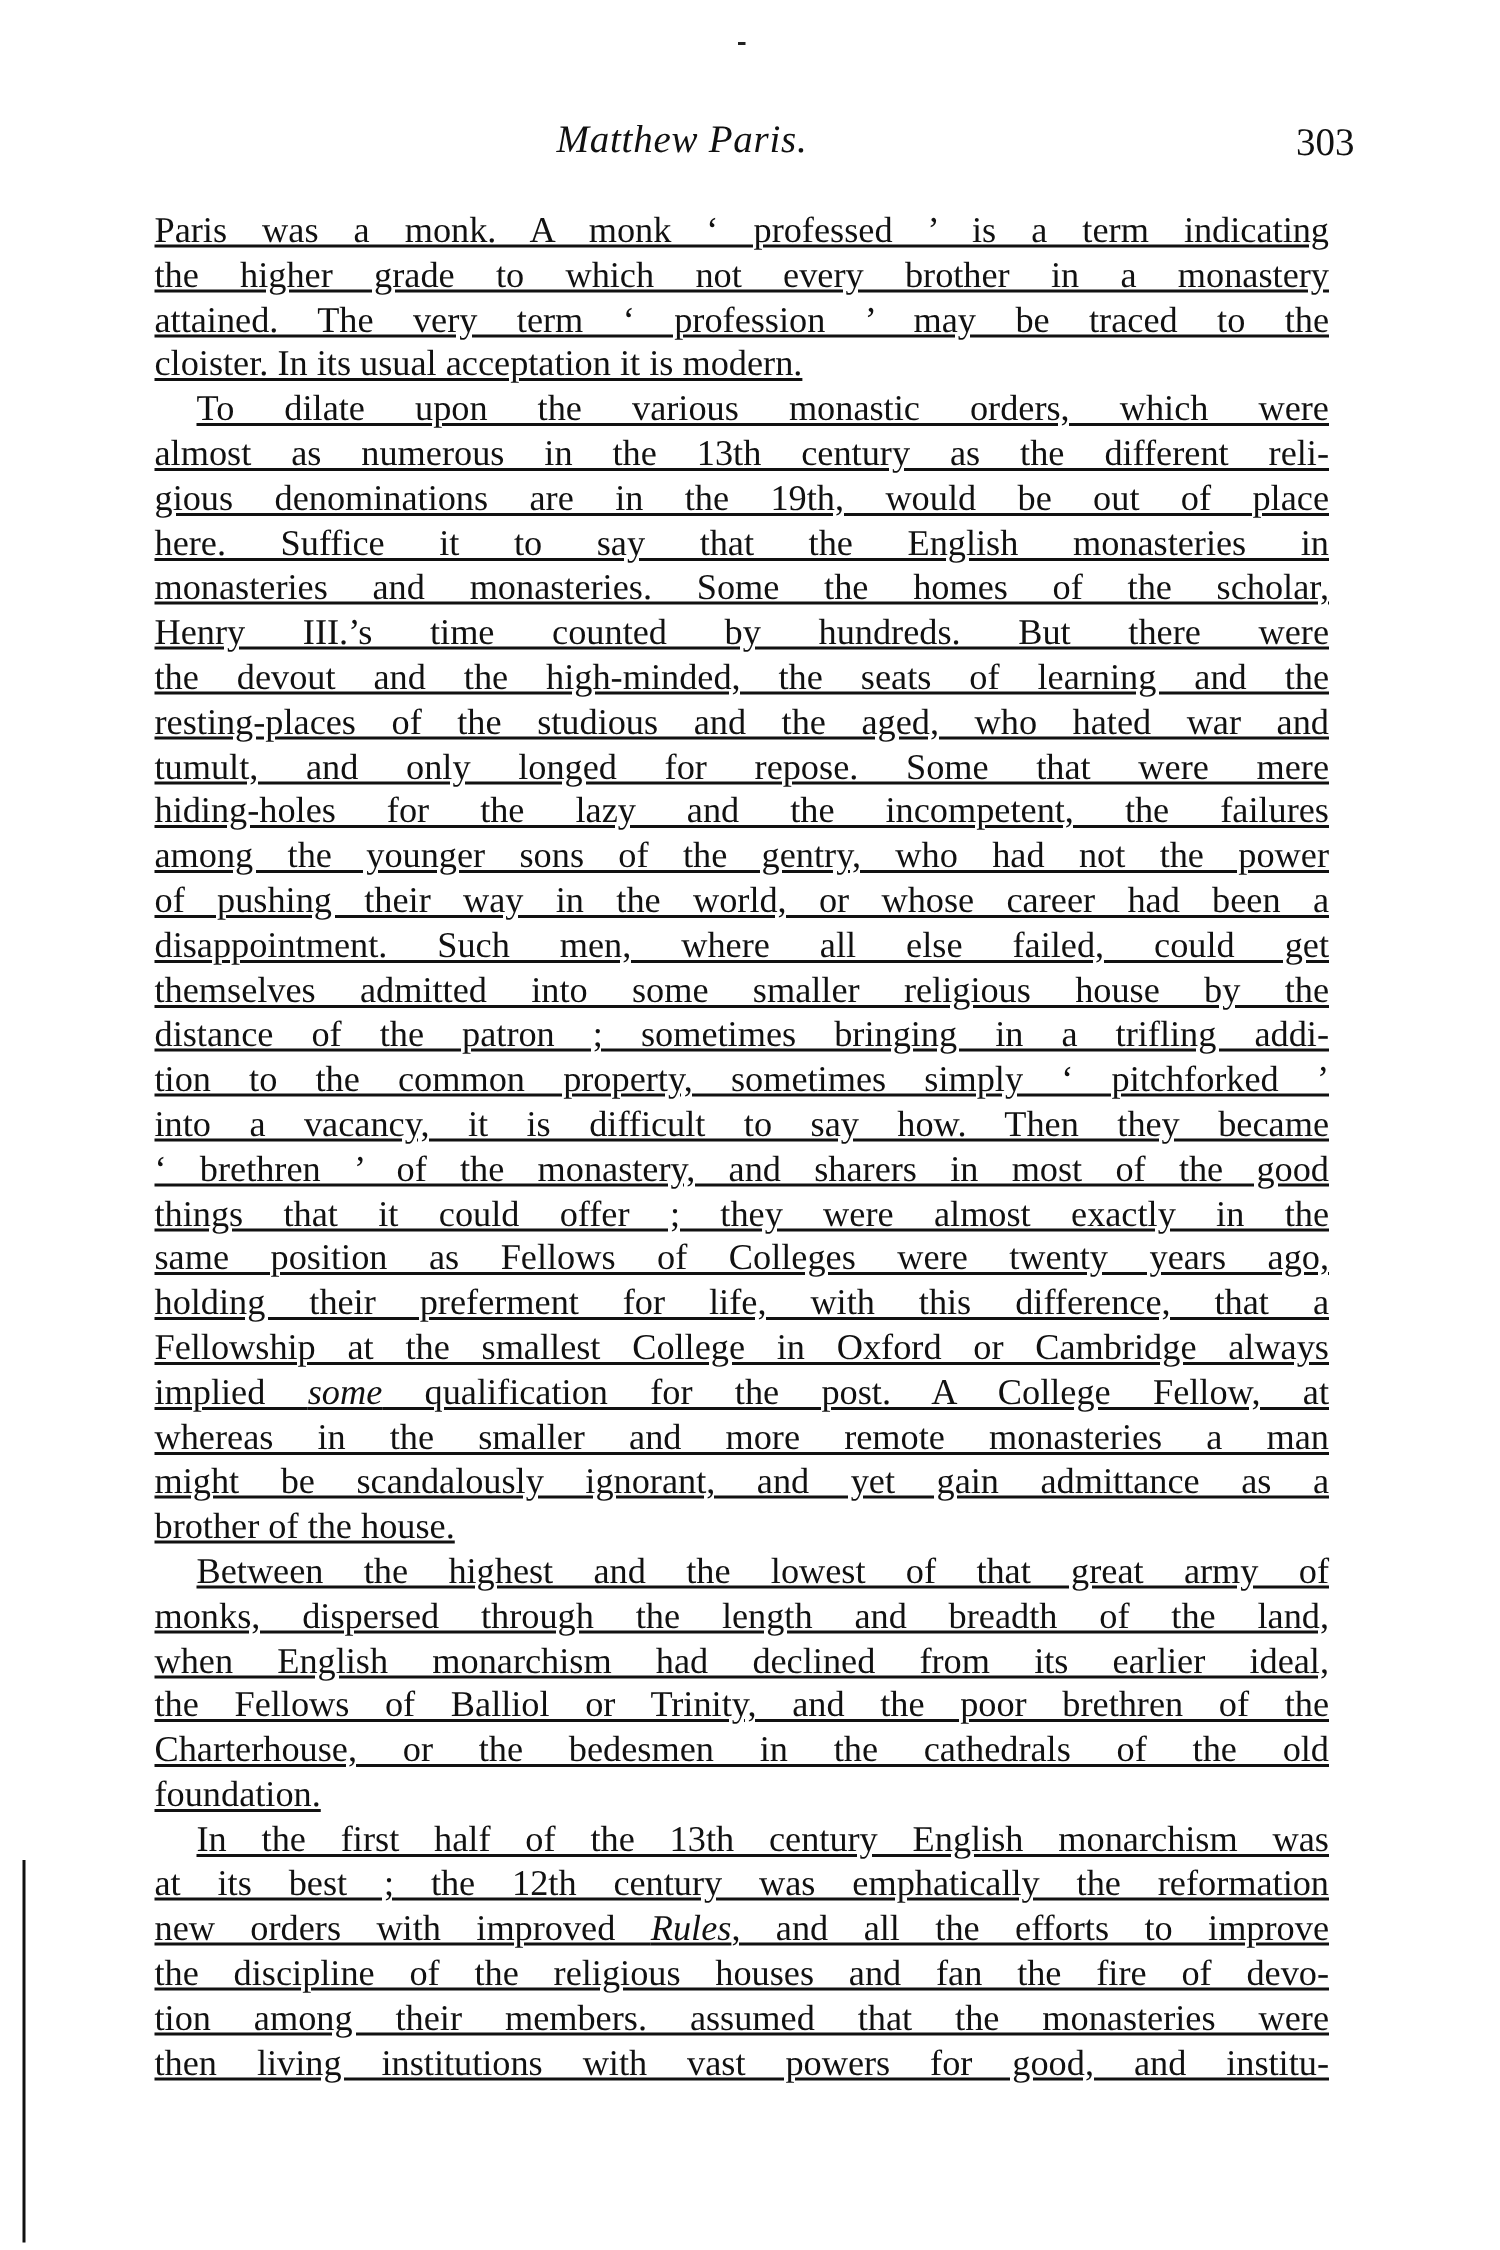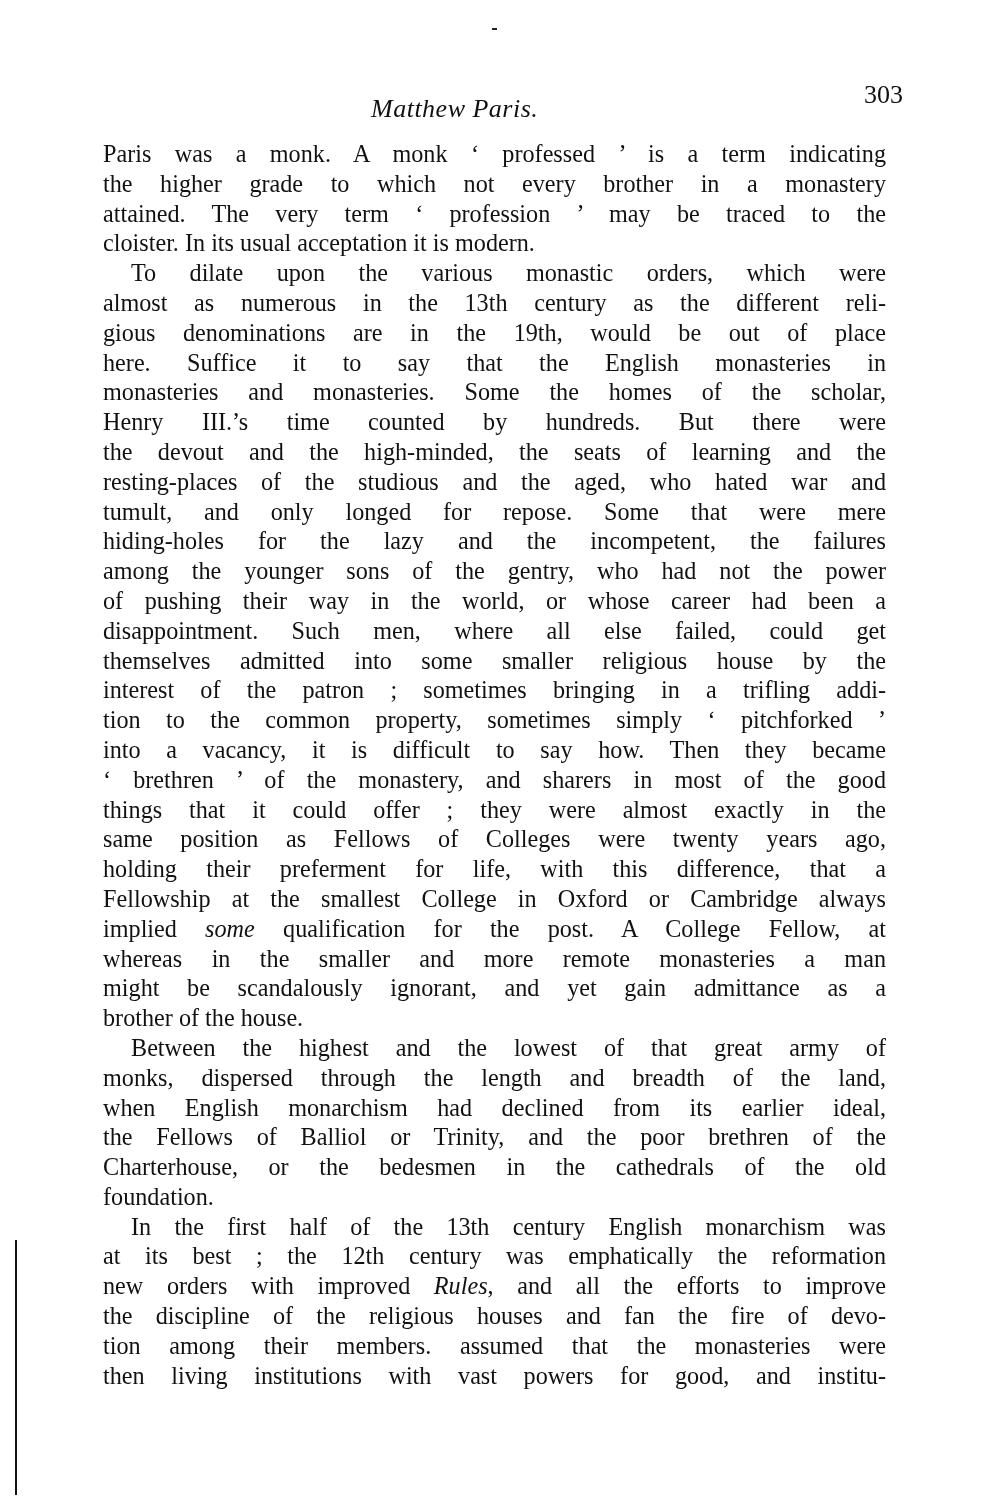--- a/index.html
+++ b/index.html
@@ -34,21 +34,21 @@
     .header {
       position: absolute;
       left: 103px;
       top: 78px;
       width: 800px;
       height: 40px;
     }
     .running-title {
       position: absolute;
       left: 268px;
-      top: 16px;
+      top: 0;
       font-style: italic;
       font-size: 26px;
       letter-spacing: 0.5px;
     }
     .page-number {
       position: absolute;
       right: 0;
       top: 2px;
       font-size: 26px;
     }
@@ -60,20 +60,21 @@
       font-size: 24.2px;
       line-height: 29.8px;
       text-align: justify;
       hyphens: none;
     }
     .line {
       display: block;
       text-align: justify;
       text-align-last: justify;
       white-space: nowrap;
+      text-decoration: underline;
     }
     .line.last {
       text-align-last: left;
     }
     .line.indent {
       padding-left: 28px;
     }
     em { font-style: italic; }
   </style>
 </head>
@@ -104,21 +105,21 @@
     <span class="line">monasteries  and  monasteries.  Some the  homes of the scholar,</span>
     <span class="line">Henry  III.’s  time  counted  by  hundreds.   But  there  were</span>
     <span class="line">the devout and the  high-minded, the  seats of learning and  the</span>
     <span class="line">resting-places of  the studious and the aged,  who hated war  and</span>
     <span class="line">tumult, and  only  longed  for  repose.  Some  that  were  mere</span>
     <span class="line">hiding-holes  for  the lazy  and  the  incompetent,  the  failures</span>
     <span class="line">among  the younger  sons of the gentry, who had  not the  power</span>
     <span class="line">of pushing their way in the world, or whose  career had  been  a</span>
     <span class="line">disappointment.  Such  men,  where  all else failed,  could  get</span>
     <span class="line">themselves admitted into some  smaller  religious  house  by  the</span>
-    <span class="line">interest of the  patron ; sometimes  bringing in a  trifling  addi-</span>
+    <span class="line">distance of the  patron ; sometimes  bringing in a  trifling  addi-</span>
     <span class="line">tion to  the  common property,  sometimes simply ‘ pitchforked ’</span>
     <span class="line">into  a  vacancy, it  is difficult to say how.  Then  they  became</span>
     <span class="line">‘ brethren ’ of the monastery,  and sharers  in most  of  the  good</span>
     <span class="line">things  that it  could  offer ;  they  were  almost  exactly  in  the</span>
     <span class="line">same  position as Fellows  of  Colleges  were  twenty  years  ago,</span>
     <span class="line">holding their preferment  for  life,  with  this  difference,  that  a</span>
     <span class="line">Fellowship at the smallest College in Oxford or Cambridge always</span>
     <span class="line"><span>implied </span><em>some</em><span> qualification for  the post.  A  College  Fellow,  at</span></span>
     <span class="line">whereas in  the  smaller  and  more remote  monasteries  a  man</span>
     <span class="line">might be scandalously ignorant, and  yet  gain  admittance  as  a</span>

